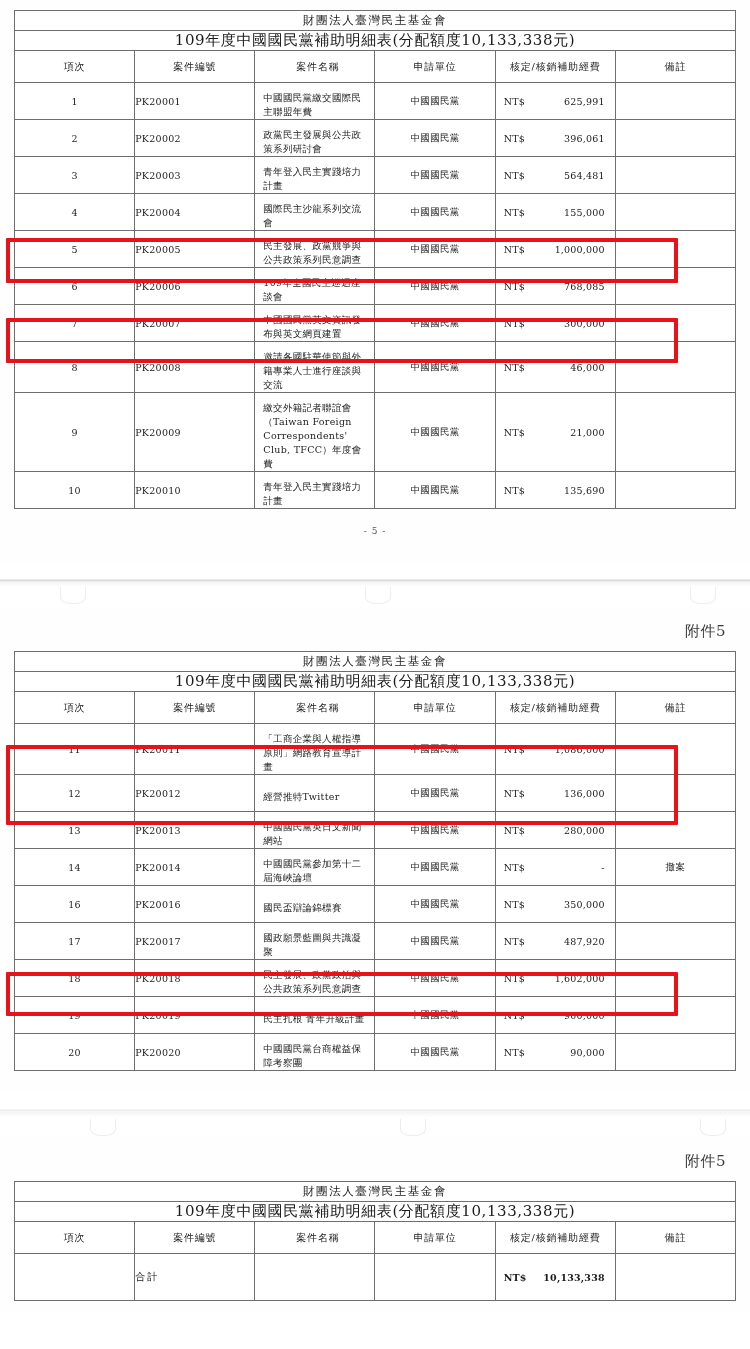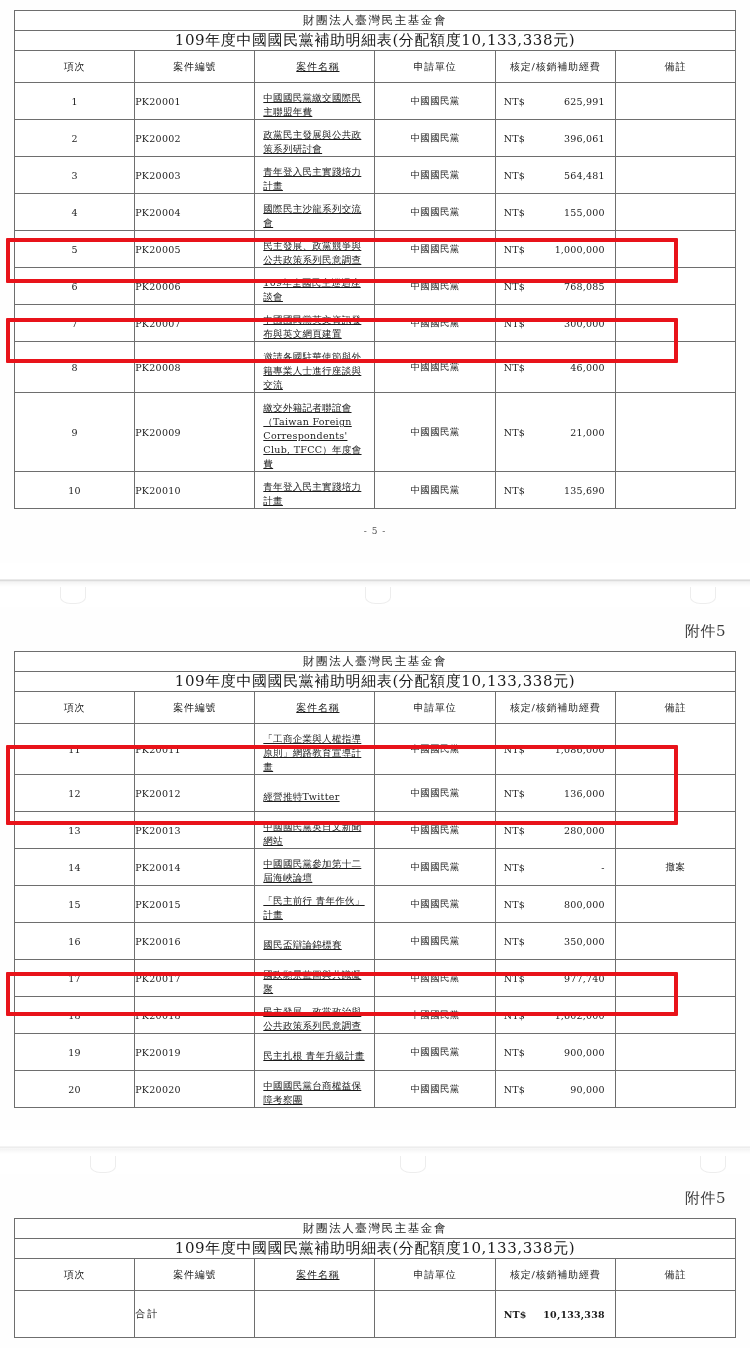--- a/index.html
+++ b/index.html
@@ -112,21 +112,21 @@
 
   .t-row td {
     height: 36px;
     font-size: 9.5px;
     letter-spacing: 0.3px;
   }
   .t-row.tall td { height: 44px; }
 
   .c-idx   { text-align: center; width: 30px; font-size: 9.5px; }
   .c-code  { text-align: left; width: 56px; font-size: 9.5px; letter-spacing: 0.2px; }
-  .c-name  { text-align: left;   padding-left: 6px !important; text-decoration: underline; }
+  .c-name  { text-align: left;   padding-left: 6px !important; }
   .c-unit  { text-align: center; width: 150px; letter-spacing: 1px; }
   .c-money { width: 136px; padding: 0 !important; }
   .c-note  { text-align: center; width: 72px; letter-spacing: 1px; }
 
   .c-name .nm {
     display: block;
     padding: 0 4px 0 2px;
     line-height: 14px;
     word-break: break-word;
     margin-top: 8px;
@@ -454,35 +454,20 @@
           <td class="c-unit">中國國民黨</td>
           <td class="c-money">
             <div class="money-wrap">
               <span class="cur">NT$</span>
               <span class="amt">-</span>
             </div>
           </td>
           <td class="c-note">撤案</td>
         </tr>
 
-        <tr class="t-row">
-          <td class="c-idx">15</td>
-          <td class="c-code">PK20015</td>
-          <td class="c-name">
-              <span class="nm">「民主前行 青年作伙」計畫</span>
-            </td>
-          <td class="c-unit">中國國民黨</td>
-          <td class="c-money">
-            <div class="money-wrap">
-              <span class="cur">NT$</span>
-              <span class="amt">800,000</span>
-            </div>
-          </td>
-          <td class="c-note"></td>
-        </tr>
 
         <tr class="t-row">
           <td class="c-idx">16</td>
           <td class="c-code">PK20016</td>
           <td class="c-name">
               <span class="nm">國民盃辯論錦標賽</span>
             </td>
           <td class="c-unit">中國國民黨</td>
           <td class="c-money">
             <div class="money-wrap">
@@ -496,21 +481,21 @@
         <tr class="t-row">
           <td class="c-idx">17</td>
           <td class="c-code">PK20017</td>
           <td class="c-name">
               <span class="nm">國政願景藍圖與共識凝聚</span>
             </td>
           <td class="c-unit">中國國民黨</td>
           <td class="c-money">
             <div class="money-wrap">
               <span class="cur">NT$</span>
-              <span class="amt">977,740</span>
+              <span class="amt">487,920</span>
             </div>
           </td>
           <td class="c-note"></td>
         </tr>
 
         <tr class="t-row">
           <td class="c-idx">18</td>
           <td class="c-code">PK20018</td>
           <td class="c-name">
               <span class="nm">民主發展、政黨政治與公共政策系列民意調查</span>

